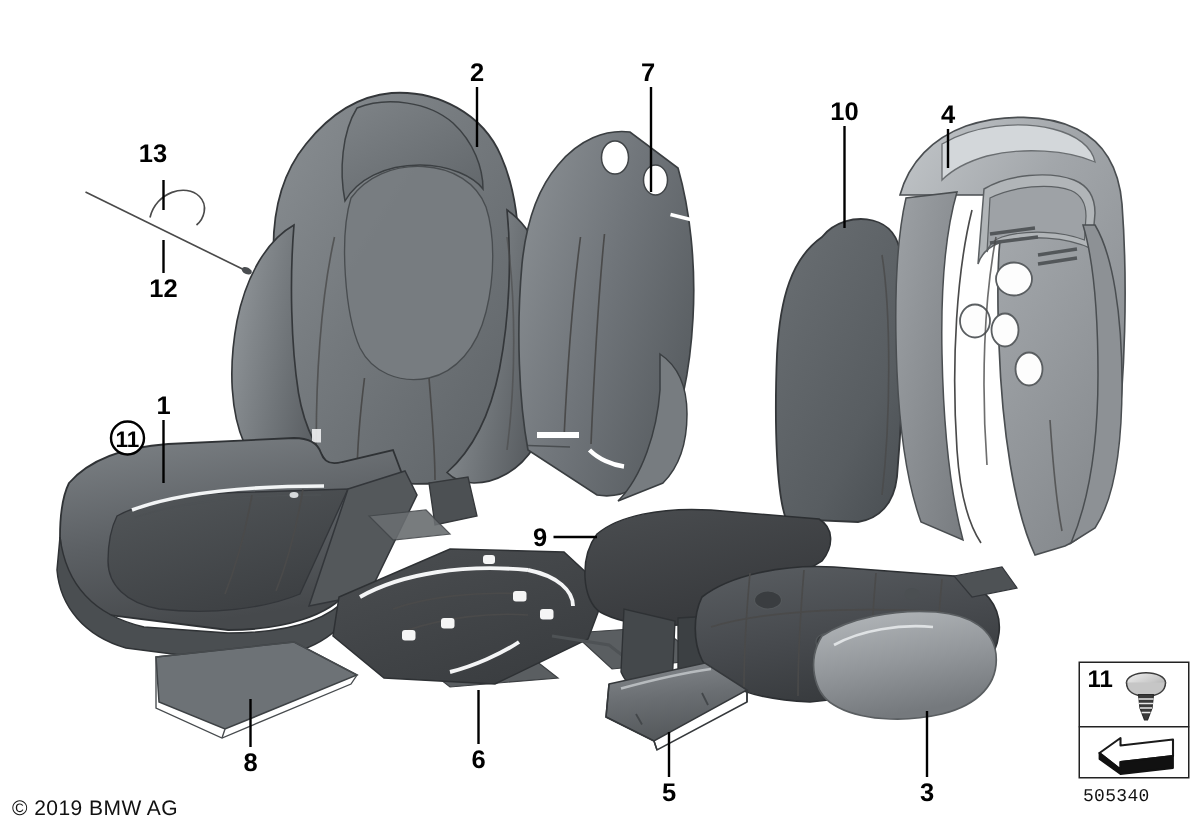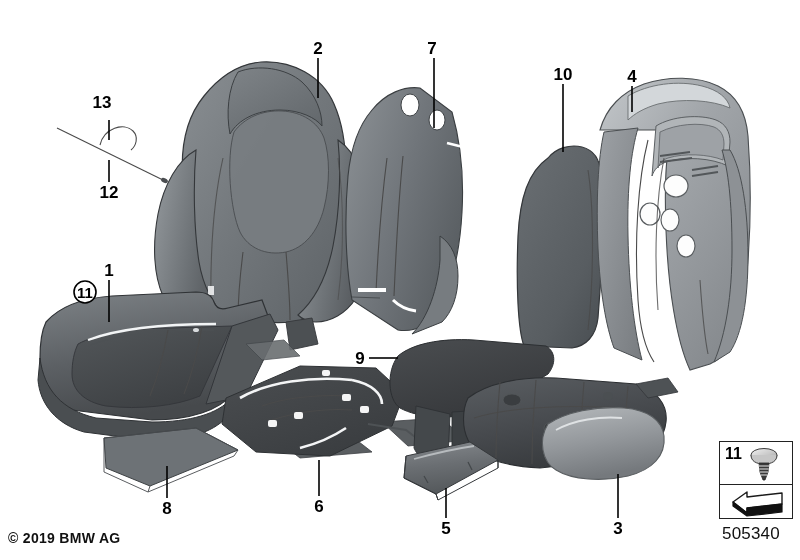--- a/index.html
+++ b/index.html
@@ -4,24 +4,24 @@
 <style>
   html,body{margin:0;padding:0;background:#ffffff;}
   body{width:800px;height:560px;position:relative;overflow:hidden;
        font-family:"Liberation Sans", sans-serif;}
   #stage{position:absolute;left:0;top:0;width:800px;height:560px;}
   svg#diagram{position:absolute;left:0;top:0;width:800px;height:560px;display:block;}
   .callout{font-family:"Liberation Sans", sans-serif;font-weight:bold;font-size:17px;fill:#000;}
   .callout-sm{font-family:"Liberation Sans", sans-serif;font-weight:bold;font-size:15px;fill:#000;}
   .leader{stroke:#000;stroke-width:1.6;fill:none;}
   .thin{stroke:#4a4a4a;stroke-width:1.1;fill:none;}
-  .copyright{position:absolute;left:8px;top:530px;font-size:14px;font-weight:bold;
+  .copyright{position:absolute;left:8px;top:530px;font-size:14px;font-weight:normal;
              color:#111;letter-spacing:.3px;}
-  .dwgno{position:absolute;left:722px;top:524px;font-size:17px;color:#111;
-         font-family:Liberation Sans, sans-serif;letter-spacing:.2px;}
+  .dwgno{position:absolute;left:722px;top:524px;font-size:12px;color:#111;
+         font-family:Liberation Mono, monospace;letter-spacing:.2px;}
   .inset{position:absolute;left:719px;top:441px;width:74px;height:78px;}
   .inset .box{position:absolute;left:0;top:0;width:74px;height:44px;border:1.4px solid #222;
               box-sizing:border-box;background:#fff;}
   .inset .box2{position:absolute;left:0;top:43px;width:74px;height:35px;border:1.4px solid #222;
                box-sizing:border-box;background:#fff;}
   .inset .num{position:absolute;left:5px;top:3px;font-size:16px;font-weight:bold;color:#000;}
 </style>
 </head>
 <body>
 

